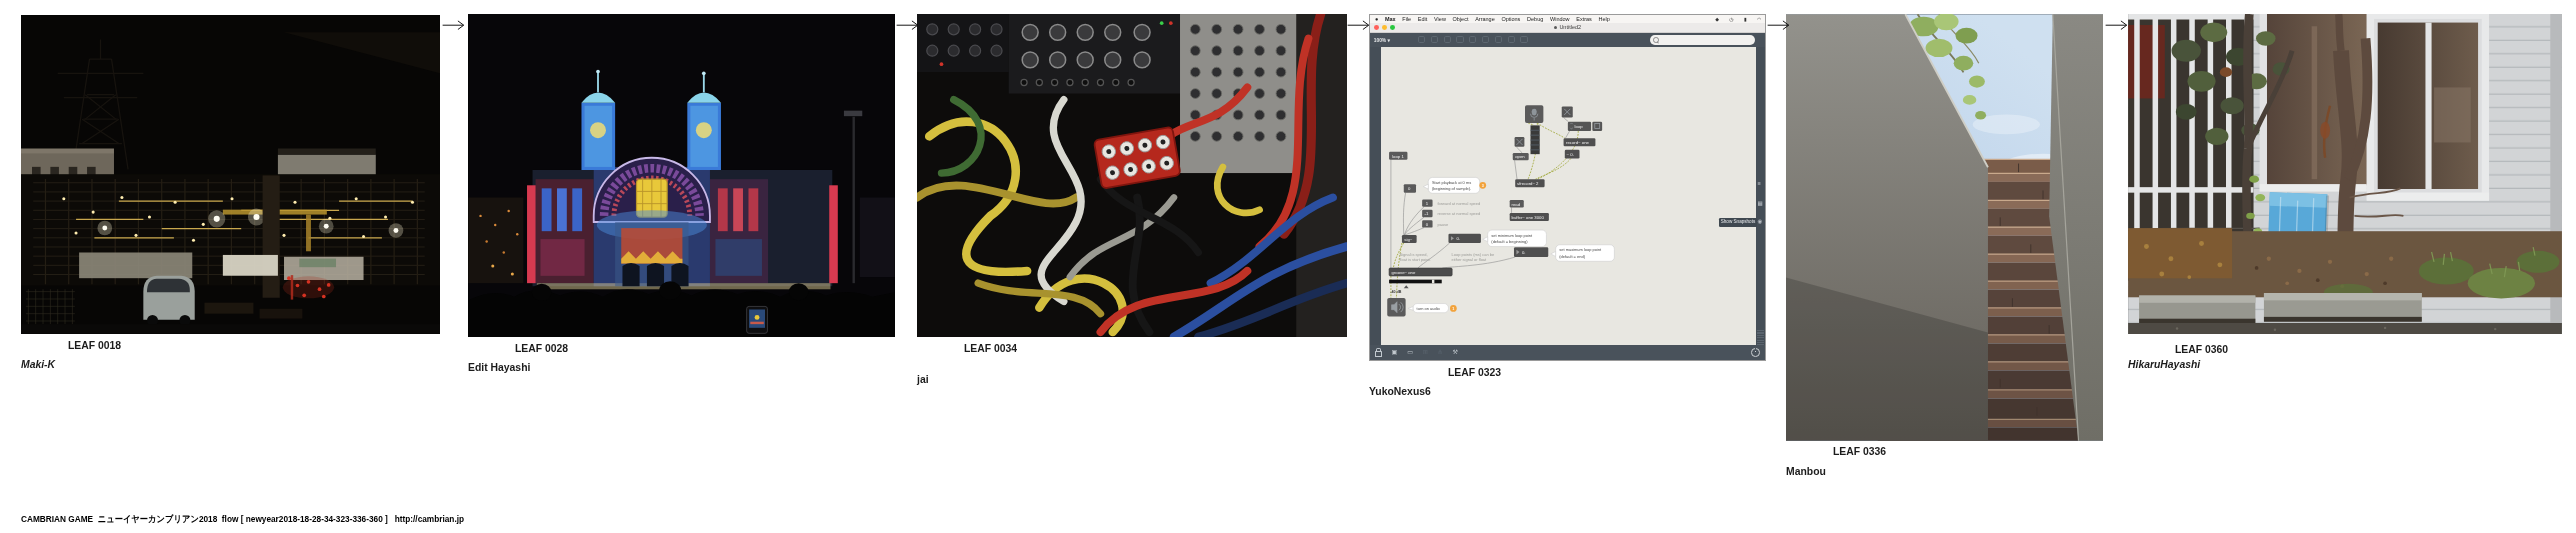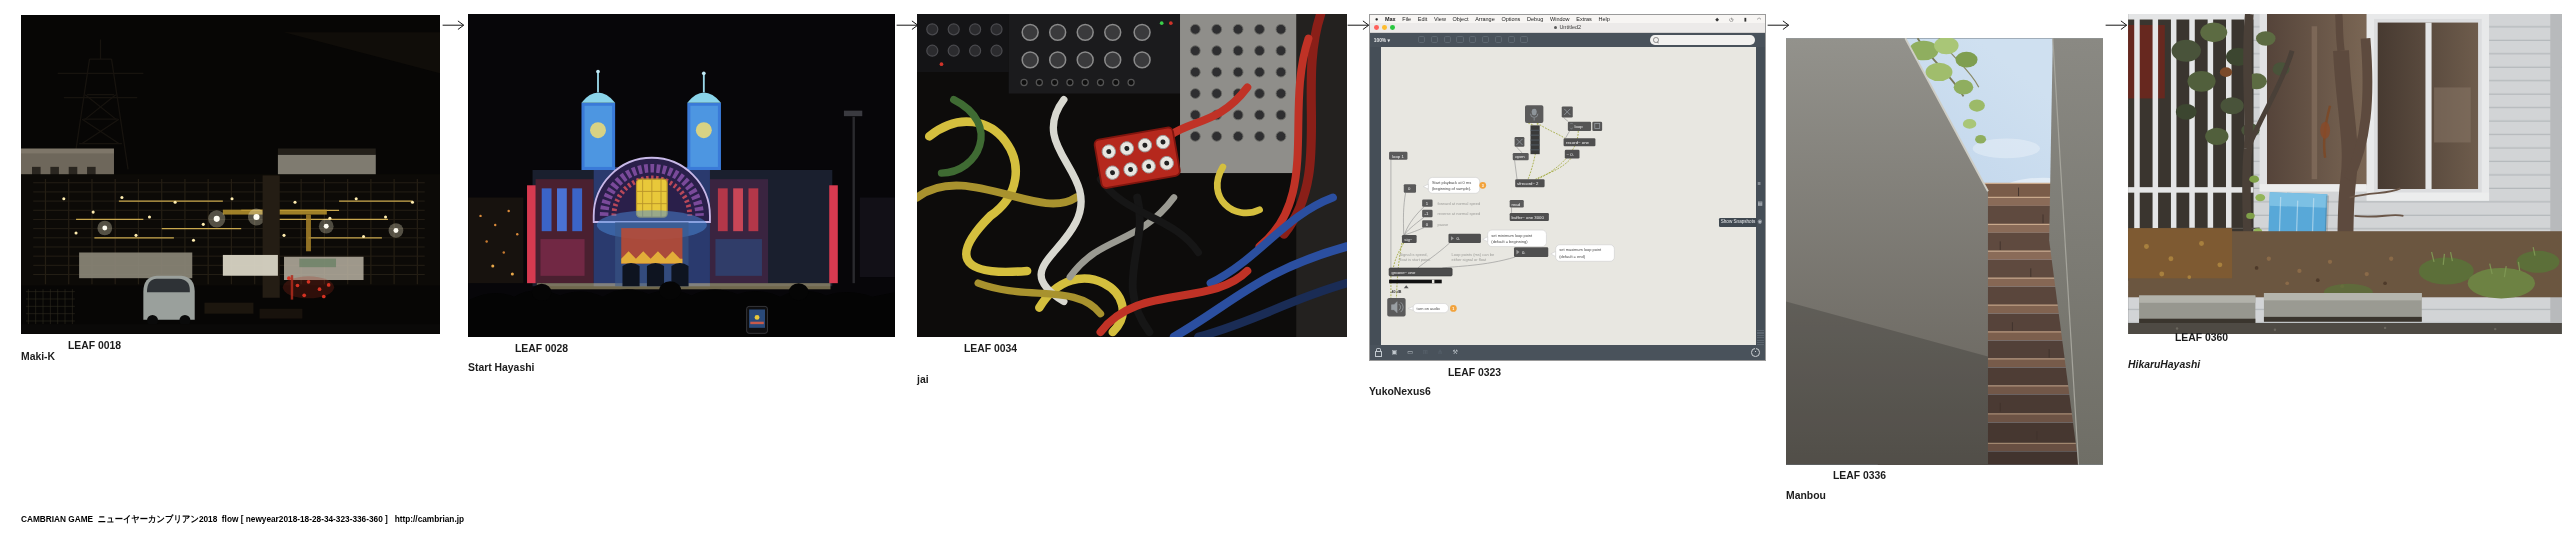--- a/index.html
+++ b/index.html
@@ -154,21 +154,21 @@
         <path d="M12,448 V515 M24,448 V515 M36,448 V515 M48,448 V515 M60,448 V515 M72,448 V515 M84,448 V515"></path>
         <path d="M8,452 H88 M8,464 H88 M8,476 H88 M8,488 H88 M8,500 H88 M8,512 H88"></path>
       </g>
       <g>
         <rect x="300" y="470" width="80" height="18" fill="#1c160e"></rect>
         <rect x="390" y="480" width="70" height="16" fill="#18120c"></rect>
       </g>
       <rect x="0" y="505" width="685" height="16" fill="#0a0908"></rect>
     </svg>
     <div class="leaf-id" style="top:325px;">LEAF 0018</div>
-    <div class="leaf-author" style="top:336px;">Maki-K</div>
+    <div class="leaf-author" style="top:344px;font-style:italic;">Maki-K</div>
   </div>
 
   <div class="leaf" style="left:468px;top:13.5px;width:396px;height:374px;">
     <svg class="photo" width="427" height="323" viewBox="0 0 697 528">
       <rect width="697" height="528" fill="#070609"></rect>
       <g>
         <rect x="0" y="300" width="90" height="140" fill="#17120e"></rect>
         <circle cx="20" cy="330" r="2" fill="#d98a3a"></circle>
           <circle cx="44" cy="345" r="2" fill="#d98a3a"></circle>
         <circle cx="66" cy="322" r="2" fill="#d98a3a"></circle>
@@ -237,21 +237,21 @@
         <ellipse cx="540" cy="454" rx="16" ry="14" fill="#050505"></ellipse>
       </g>
       <g>
         <rect x="455" y="478" width="34" height="44" rx="4" fill="#0e0e10" stroke="#3a3a3e" stroke-width="1.5"></rect>
         <rect x="459" y="483" width="26" height="30" fill="#2a4a7a"></rect>
         <circle cx="472" cy="496" r="4" fill="#e8c83a"></circle>
         <rect x="461" y="503" width="22" height="4" fill="#c85a4a"></rect>
       </g>
     </svg>
     <div class="leaf-id" style="top:329px;">LEAF 0028</div>
-    <div class="leaf-author" style="top:348px;">Start Hayashi</div>
+    <div class="leaf-author" style="top:348px;">Edit Hayashi</div>
   </div>
 
   <div class="leaf" style="left:917px;top:13.5px;width:430px;height:374px;">
     <svg class="photo" width="430" height="323" viewBox="0 0 703 528">
       <rect width="703" height="528" fill="#0d0c0b"></rect>
       <g>
         <rect x="0" y="0" width="150" height="95" fill="#141416"></rect>
         <g fill="#2b2b2e" stroke="#4a4a4e" stroke-width="2">
           <circle cx="25" cy="25" r="9"></circle>
             <circle cx="60" cy="25" r="9"></circle>
@@ -586,21 +586,21 @@
           <span class="bbglyph faint">⋔</span>
           <span class="bbglyph">⚒</span>
         </span>
         <span class="powerbtn"></span>
       </div>
     </div>
     <div class="leaf-id" style="top:353px;margin-left:32px;">LEAF 0323</div>
     <div class="leaf-author" style="top:372px;text-align:right;">YukoNexus6</div>
   </div>
 
-  <div class="leaf" style="left:1786px;top:13.5px;width:317px;height:478px;margin-top:24px;">
+  <div class="leaf" style="left:1786px;top:13.5px;width:317px;height:478px;">
     <svg class="photo" width="317" height="427" viewBox="0 0 518 697">
       <defs>
         <linearGradient id="skyg" x1="0" y1="1" x2="0.6" y2="0">
           <stop offset="0" stop-color="#a9c4e4"></stop>
             <stop offset="1" stop-color="#cfe0f0"></stop>
         </linearGradient>
         <linearGradient id="wallg" x1="0" y1="0" x2="0" y2="1">
           <stop offset="0" stop-color="#93928c"></stop>
             <stop offset="1" stop-color="#646059"></stop>
         </linearGradient>
@@ -800,21 +800,21 @@
         <rect x="222" y="495" width="258" height="8" fill="#3a352e"></rect>
       </g>
       <rect x="0" y="505" width="709" height="18" fill="#4e4a44"></rect>
       <g fill="#6a665e">
         <circle cx="80" cy="514" r="2"></circle>
           <circle cx="240" cy="516" r="2"></circle>
           <circle cx="420" cy="513" r="2"></circle>
           <circle cx="600" cy="515" r="2"></circle>
       </g>
     </svg>
-    <div class="leaf-id" style="top:318px;">LEAF 0360</div>
+    <div class="leaf-id" style="top:330px;">LEAF 0360</div>
     <div class="leaf-author" style="top:345px;font-style:italic;">HikaruHayashi</div>
   </div>
 
   <svg class="flow-arrow" style="left:442px;top:20px;" width="24.5" height="10.4" viewBox="0 0 40 17">
     <g stroke="#111" stroke-width="1.6" fill="none">
         <line x1="1" y1="8.5" x2="35" y2="8.5"></line>
         <polyline points="26,1.5 35.5,8.5 26,15.5"></polyline>
       </g>
   </svg>
   <svg class="flow-arrow" style="left:896px;top:20px;" width="24.5" height="10.4" viewBox="0 0 40 17">

